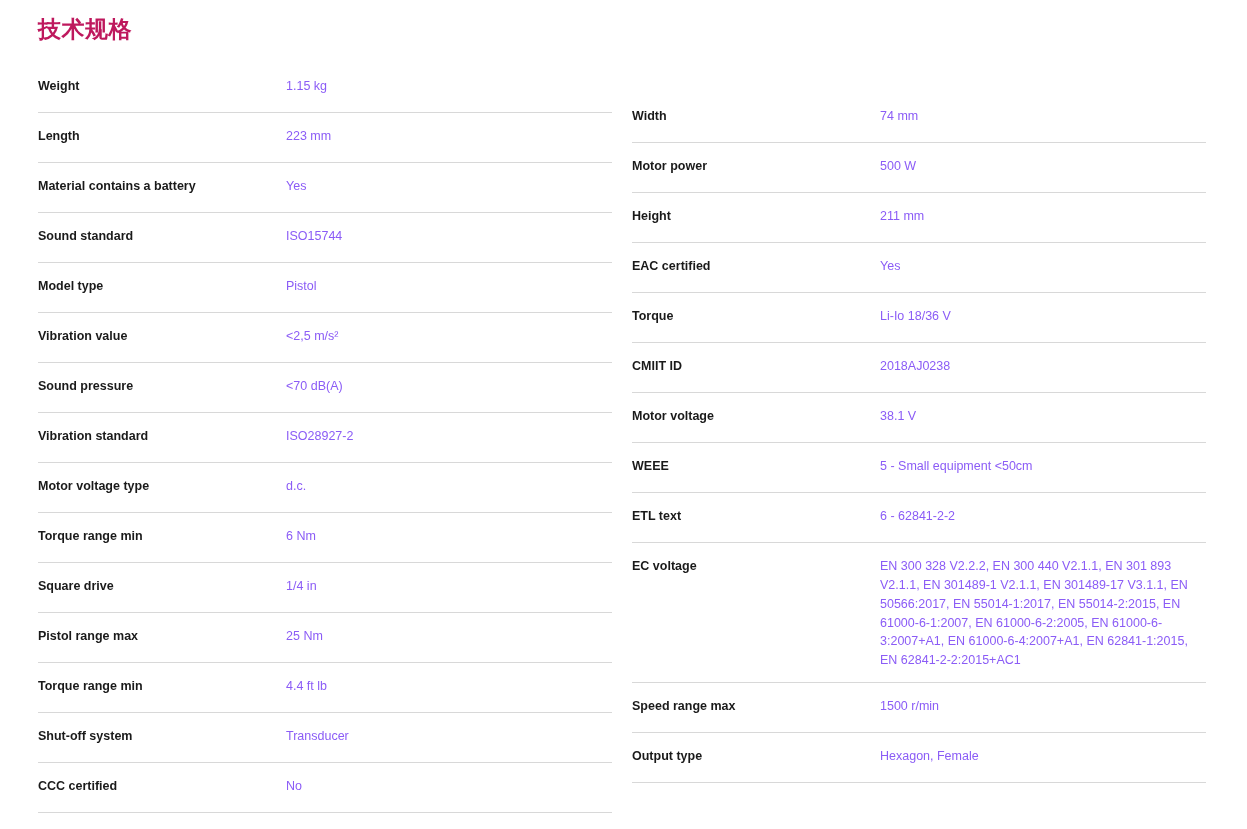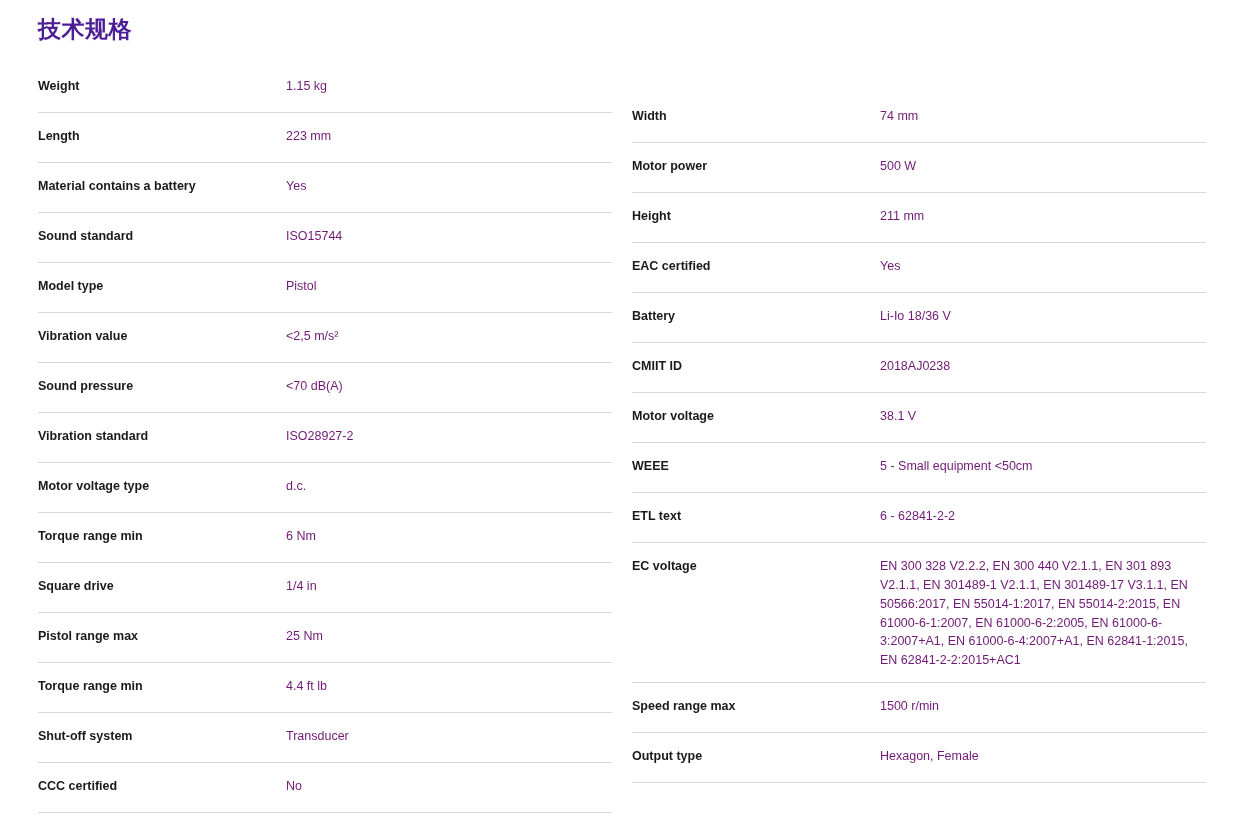--- a/index.html
+++ b/index.html
@@ -19,21 +19,21 @@
     width: 1247px;
     height: 829px;
     box-sizing: border-box;
     padding: 14px 40px 0 38px;
   }
   .page-title {
     font-size: 23px;
     font-weight: bold;
     letter-spacing: 0.5px;
     margin: 0 0 22px 0;
-    color: #4c1d95;
+    color: #be185d;
   }
   .spec-columns {
     display: flex;
     align-items: center;
     gap: 4px;
   }
   .spec-col {
     width: 574px;
     flex: 0 0 574px;
   }
@@ -58,21 +58,21 @@
     font-weight: bold;
     color: #1a1a1a;
     line-height: 1.45;
     padding-right: 10px;
     box-sizing: border-box;
   }
   .spec-value {
     flex: 1 1 auto;
     font-size: 12.5px;
     font-weight: normal;
-    color: #701a75;
+    color: #8b5cf6;
     line-height: 1.5;
   }
 </style>
 </head>
 <body>
 
 <div class="page">
   <h1 class="page-title">技术规格</h1>
 
   <div class="spec-columns">
@@ -149,21 +149,21 @@
         </div>
         <div class="spec-row">
           <div class="spec-label">Height</div>
           <div class="spec-value">211 mm</div>
         </div>
         <div class="spec-row">
           <div class="spec-label">EAC certified</div>
           <div class="spec-value">Yes</div>
         </div>
         <div class="spec-row">
-          <div class="spec-label">Battery</div>
+          <div class="spec-label">Torque</div>
           <div class="spec-value">Li-Io 18/36 V</div>
         </div>
         <div class="spec-row">
           <div class="spec-label">CMIIT ID</div>
           <div class="spec-value">2018AJ0238</div>
         </div>
         <div class="spec-row">
           <div class="spec-label">Motor voltage</div>
           <div class="spec-value">38.1 V</div>
         </div>

